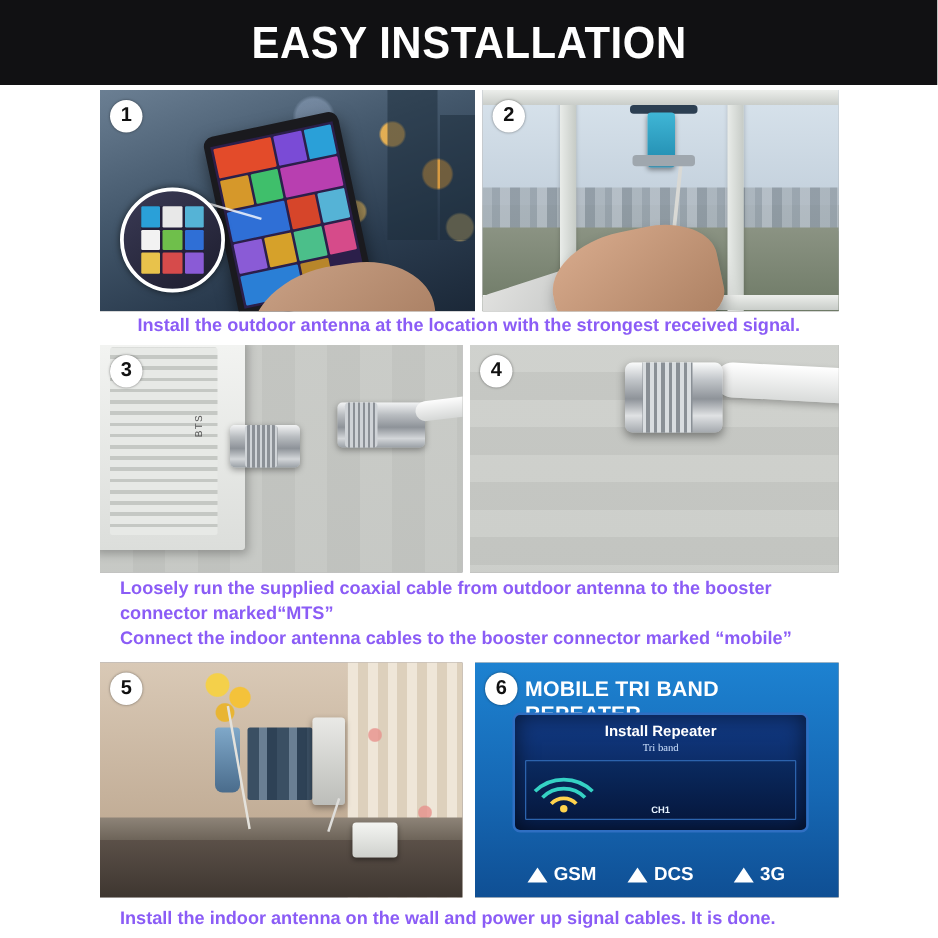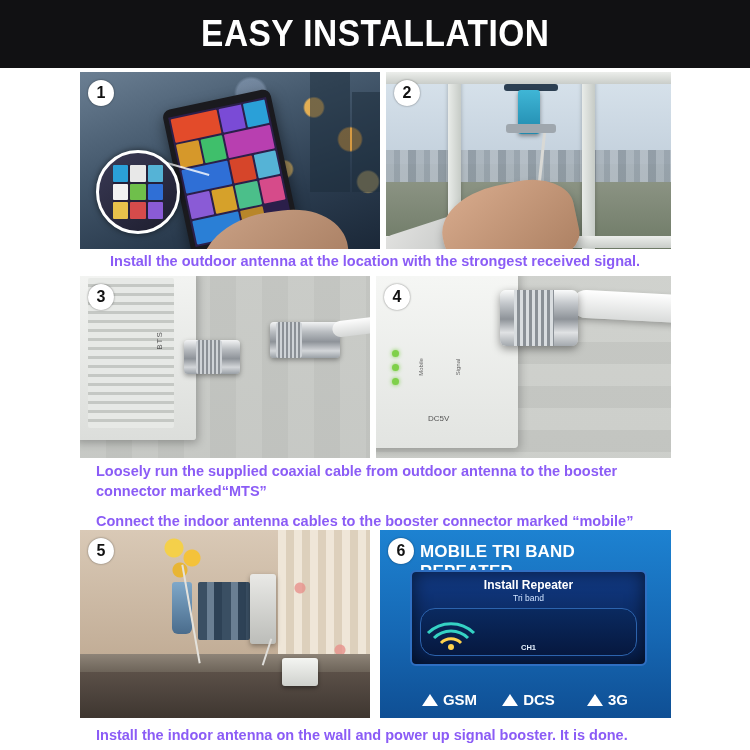--- a/index.html
+++ b/index.html
@@ -391,31 +391,31 @@
     border-radius: 6px;
     border: 2px solid #2f6fc2;
     box-shadow: inset 0 0 18px rgba(0,0,0,.6);
   }
   .p6-panel-title {
     position:absolute; left:0; right:0; top: 6px;
     text-align:center; color:#ffffff; font-size: 12px; font-weight:bold;
   }
   .p6-panel-sub {
     position:absolute; left:0; right:0; top: 21px;
-    text-align:center; color:#cfe3ff; font-size: 8.5px;
+    text-align:center; color:#cfe3ff; font-size: 8.5px; font-family: Liberation Serif, serif;
   }
   .p6-cells {
     position:absolute; left: 8px; right: 8px; top: 36px; bottom: 8px;
     display: flex; gap: 6px;
   }
   .p6-cell {
     flex: 1;
     background: linear-gradient(180deg,#0a2a60,#06183f);
     border: 1px solid #2c63ad;
-    border-radius: 15px;
+    border-radius: 1px;
     position: relative;
   }
   .p6-waves { position:absolute; left:0; right:0; top: 10px; height: 34px; }
   .p6-ch {
     position:absolute; left:0; right:0; bottom: 3px;
     text-align:center; color:#e6f2ff; font-size: 7.5px; font-weight: bold;
   }
   .p6-bands {
     position:absolute; left: 30px; right: 24px; bottom: 10px;
     display: flex;
@@ -533,43 +533,33 @@
 
     <div class="p3-cable"></div>
 
     <div class="badge">3</div>
   </div>
 
   <div class="photo" style="left:376px; top:276px; width:295px; height:182px;">
     <div class="p4-bg"></div>
     <div class="p4-wood"></div>
 
-    <div class="p4-unit">
-      <div class="p4-ports">
-        <div class="p4-led" style="left:4px; top:4px;"></div>
-        <div class="p4-led" style="left:4px; top:18px;"></div>
-        <div class="p4-led" style="left:4px; top:32px;"></div>
-        <div class="p4-porttext" style="left:24px; top:18px;">Mobile</div>
-        <div class="p4-porttext" style="left:62px; top:18px;">Signal</div>
-      </div>
-      <div class="p4-dc">DC5V</div>
-    </div>
 
     <div class="p4-whitecable"></div>
     <div class="p4-conn">
       <div class="barrel"></div>
       <div class="knurl"></div>
     </div>
 
     <div class="badge">4</div>
   </div>
 
   <div class="caption" style="left:96px; top:462px; width:580px;">Loosely run the supplied coaxial cable from outdoor antenna to the booster</div>
   <div class="caption" style="left:96px; top:482px; width:580px;">connector marked“MTS”</div>
-  <div class="caption" style="left:96px; top:502px; width:580px;margin-top:10px;">Connect the indoor antenna cables to the booster connector marked “mobile”</div>
+  <div class="caption" style="left:96px; top:502px; width:580px;">Connect the indoor antenna cables to the booster connector marked “mobile”</div>
 
   <div class="photo" style="left:80px; top:530px; width:290px; height:188px;">
     <div class="p5-bg"></div>
     <div class="p5-wall"></div>
     <div class="p5-curtain"></div>
     <div class="p5-dots"></div>
     <div class="p5-shelf"></div>
     <div class="p5-under"></div>
     <div class="p5-flowers"></div>
     <div class="p5-vase"></div>
@@ -614,15 +604,15 @@
       </div>
       <div class="p6-band">
         <span class="tri"></span>
         <span>3G</span>
       </div>
     </div>
 
     <div class="badge">6</div>
   </div>
 
-  <div class="caption" style="left:96px; top:726px; width:580px;">Install the indoor antenna on the wall and power up signal booster. It is done.</div>
+  <div class="caption" style="left:96px; top:726px; width:580px;">Install the indoor antenna on the wall and power up signal cables. It is done.</div>
 
 </div>
 
 </body></html>

